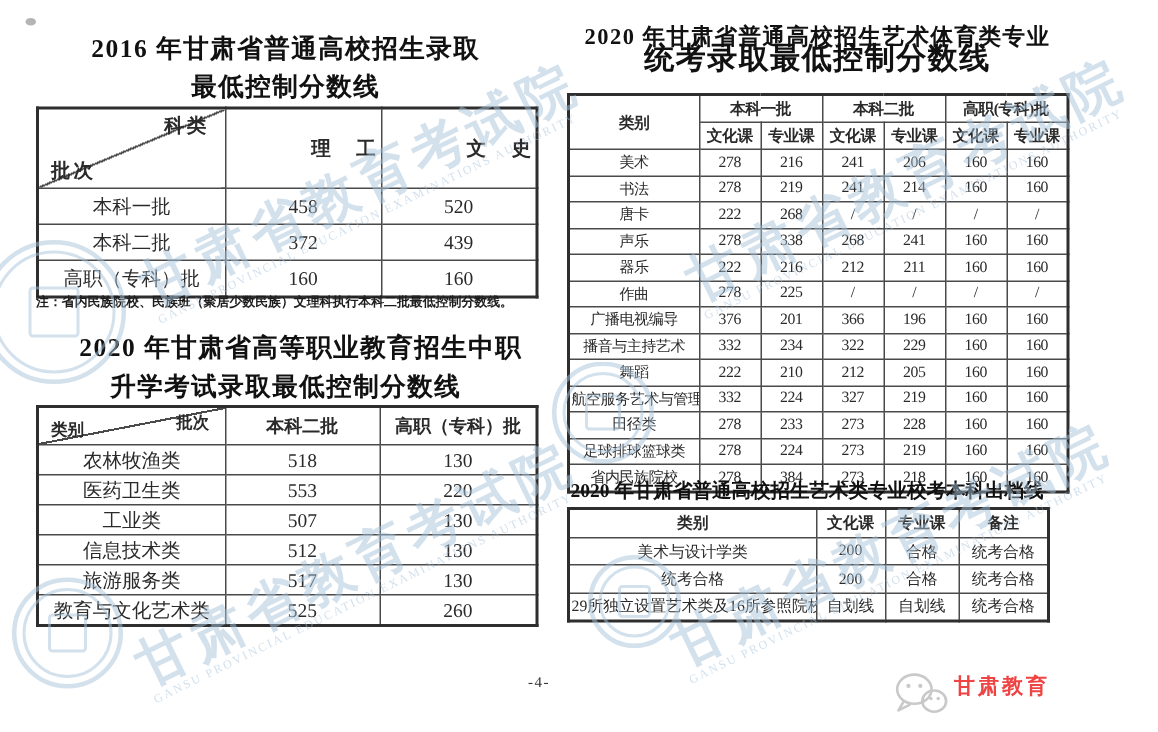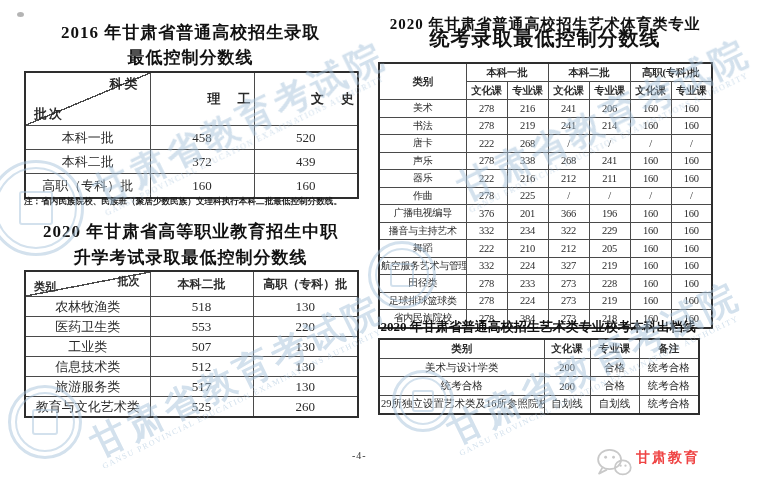--- a/index.html
+++ b/index.html
@@ -85,21 +85,21 @@
       <tr>
         <td>高职（专科）批</td>
         <td>160</td>
         <td>160</td>
       </tr>
     </tbody>
 </table>
 
 <div class="abs note" style="left:24px;top:196px;width:345px;">注：省内民族院校、民族班（聚居少数民族）文理科执行本科二批最低控制分数线。</div>
 
-<div class="abs title" style="left:24px;top:220px;width:333px;font-size:17px;">2020 年甘肃省高等职业教育招生中职</div>
+<div class="abs title" style="left:34px;top:220px;width:333px;font-size:17px;">2020 年甘肃省高等职业教育招生中职</div>
 <div class="abs title" style="left:24px;top:246px;width:333px;font-size:17px;">升学考试录取最低控制分数线</div>
 
 <table class="t t2" style="left:24px;top:270px;width:333px;">
   <colgroup>
       <col style="width:125px">
       <col style="width:103px">
       <col style="width:105px">
     </colgroup>
   <thead>
     <tr>

